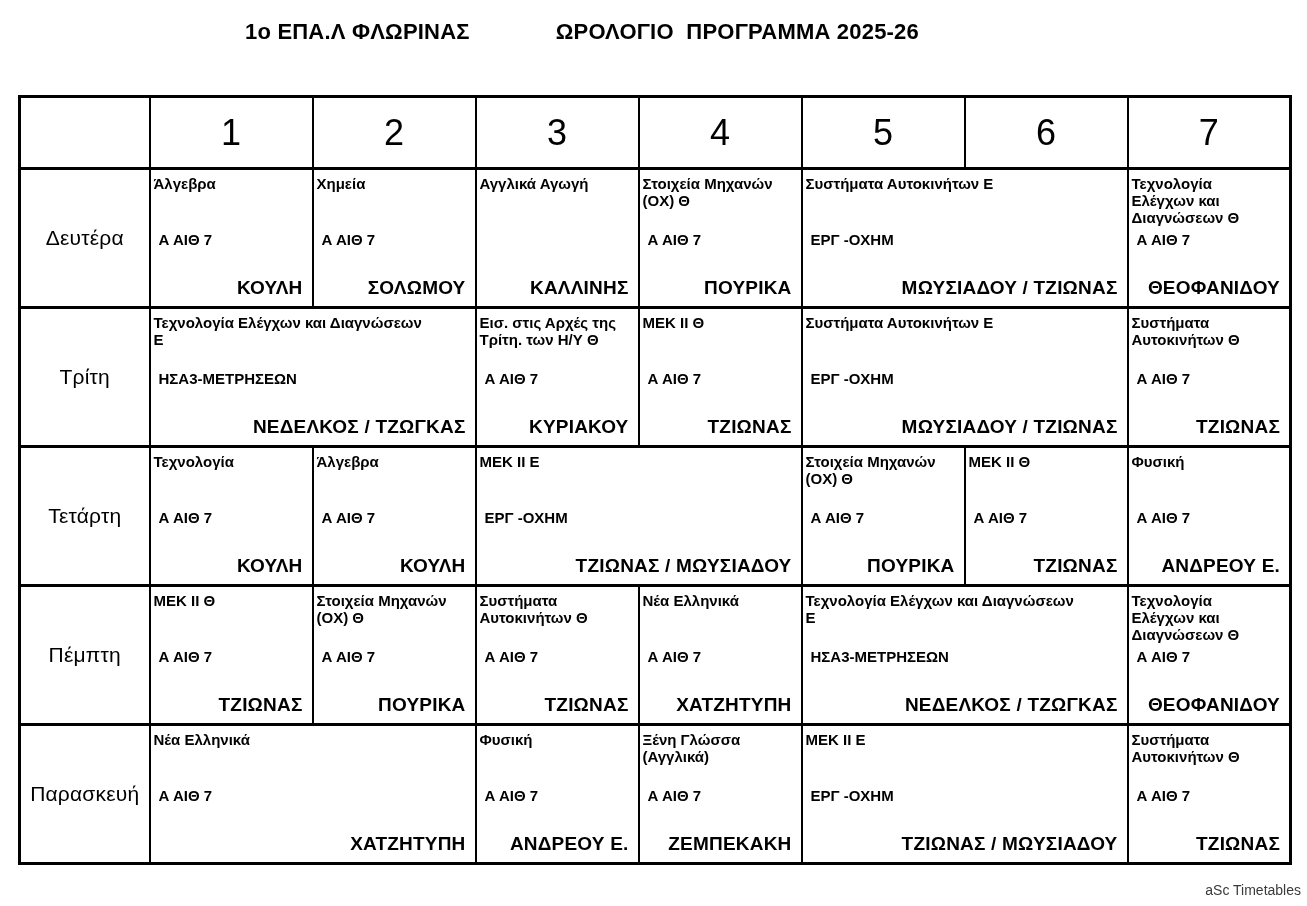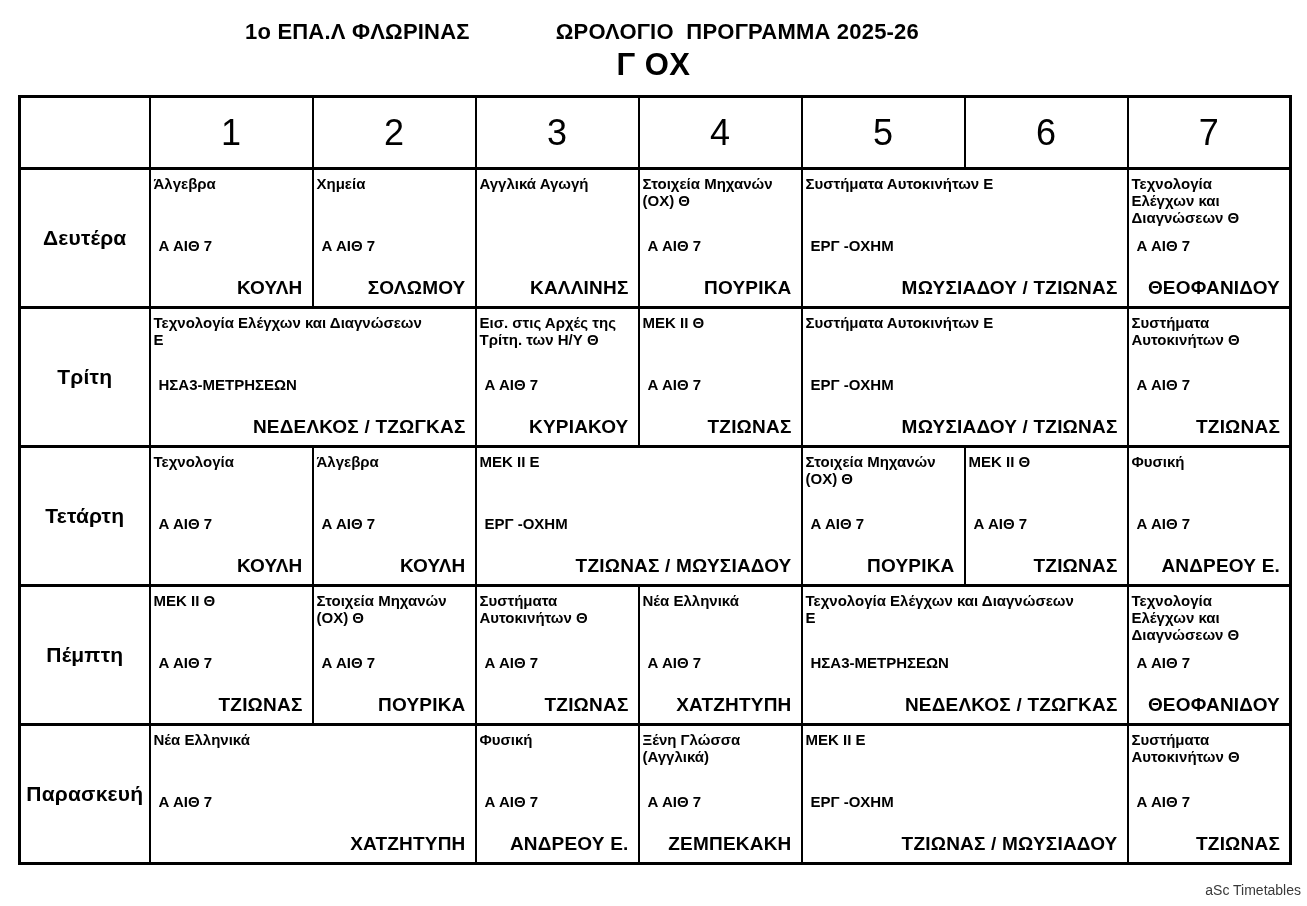--- a/index.html
+++ b/index.html
@@ -57,41 +57,41 @@
   th.corner, th.day-th { border-right-width: 3px; }
   thead th { border-bottom-width: 3px; }
   th.period-th {
     font-size: 36px;
     font-weight: 400;
     text-align: center;
     vertical-align: middle;
   }
   th.day-th {
     font-size: 21px;
-    font-weight: 700;
+    font-weight: 400;
     vertical-align: middle;
     letter-spacing: 0.2px;
   }
   td.lesson {
     position: relative;
     vertical-align: top;
   }
   td.lesson .subject {
     position: absolute;
     top: 5px;
     left: 3px;
     right: 3px;
     font-size: 15px;
     font-weight: 700;
     line-height: 17px;
     white-space: pre-line;
   }
   td.lesson .room {
     position: absolute;
-    top: 67px;
+    top: 61px;
     left: 8px;
     font-size: 15px;
     font-weight: 700;
     white-space: nowrap;
   }
   td.lesson .teacher {
     position: absolute;
     bottom: 7px;
     right: 9px;
     font-size: 19px;
@@ -113,21 +113,20 @@
 </head>
 <body>
 
 <div class="page">
 
   <div class="title-line1">
     <span>1ο ΕΠΑ.Λ ΦΛΩΡΙΝΑΣ</span>
     <span>ΩΡΟΛΟΓΙΟ  ΠΡΟΓΡΑΜΜΑ 2025-26</span>
   </div>
 
-  <div class="class-title">Γ ΟΧ</div>
 
   <table class="timetable">
     <colgroup>
       <col style="width:130px">
       <col style="width:163px">
         <col style="width:163px">
         <col style="width:163px">
       <col style="width:163px">
         <col style="width:163px">
         <col style="width:163px">

